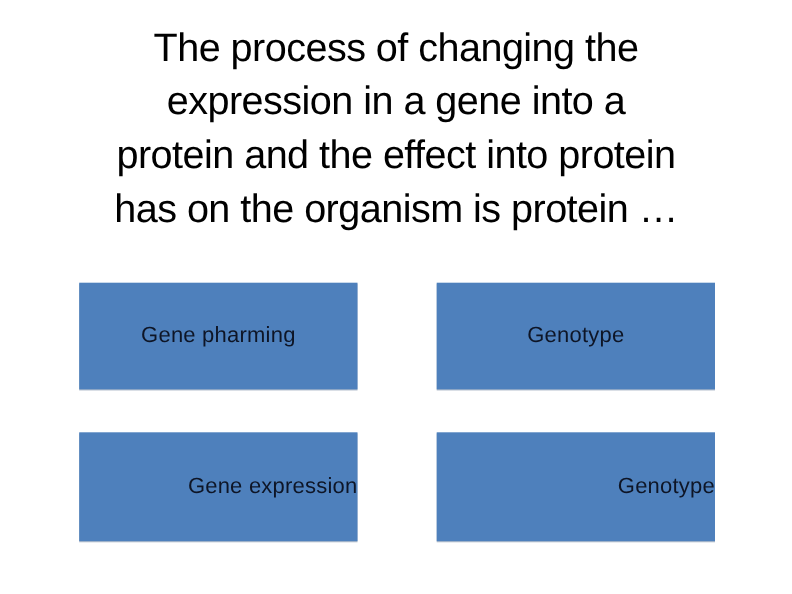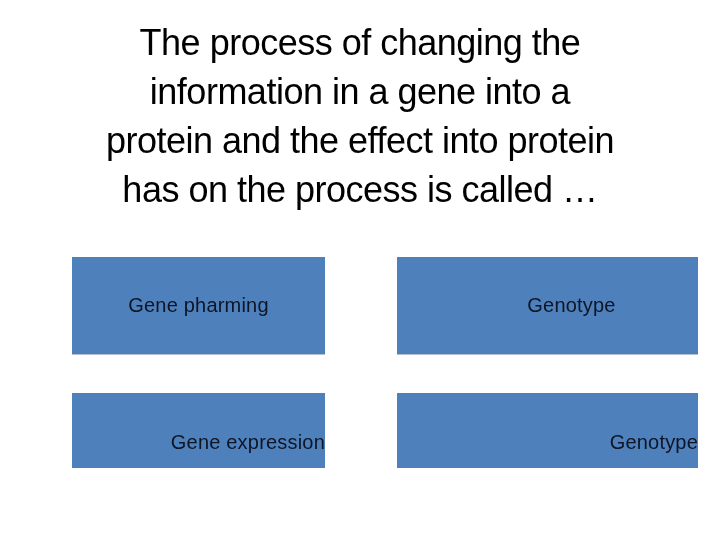--- a/index.html
+++ b/index.html
@@ -3,21 +3,21 @@
 <meta charset="utf-8">
 <style>
   html, body {
     margin: 0;
     padding: 0;
     background: #ffffff;
   }
   .slide {
     position: relative;
     width: 720px;
-    height: 468px;
+    height: 540px;
     background: #ffffff;
     overflow: hidden;
     font-family: "Liberation Sans", sans-serif;
   }
   .question {
     position: absolute;
     top: 18px;
     left: 20px;
     width: 680px;
     text-align: center;
@@ -36,39 +36,39 @@
     background: #4e80bc;
     display: flex;
     align-items: center;
     justify-content: center;
     cursor: pointer;
     box-shadow: 0 1px 0 rgba(40, 70, 110, 0.35);
   }
   .answer-box.r1 { top: 257px; height: 97px; }
   .answer-box.r2 { top: 393px; height: 99px; justify-content: flex-end; }
   .answer-box.c1 { left: 72px; }
-  .answer-box.c2 { left: 397px; padding-left: 48px; }
+  .answer-box.c2 { left: 397px; }
   .answer-label {
     color: #0e1526;
     font-size: 20px;
     font-weight: normal;
     text-align: center;
     letter-spacing: 0.2px;
   }
 </style>
 </head>
 <body>
 
 <div class="slide">
 
   <div class="question">
     <div class="question-line">The process of changing the</div>
-    <div class="question-line">information in a gene into a</div>
+    <div class="question-line">expression in a gene into a</div>
     <div class="question-line">protein and the effect into protein</div>
-    <div class="question-line">has on the process is called …</div>
+    <div class="question-line">has on the organism is protein …</div>
   </div>
 
   <div class="answer-box r1 c1">
     <span class="answer-label">Gene pharming</span>
   </div>
 
   <div class="answer-box r1 c2">
     <span class="answer-label">Genotype</span>
   </div>
 

